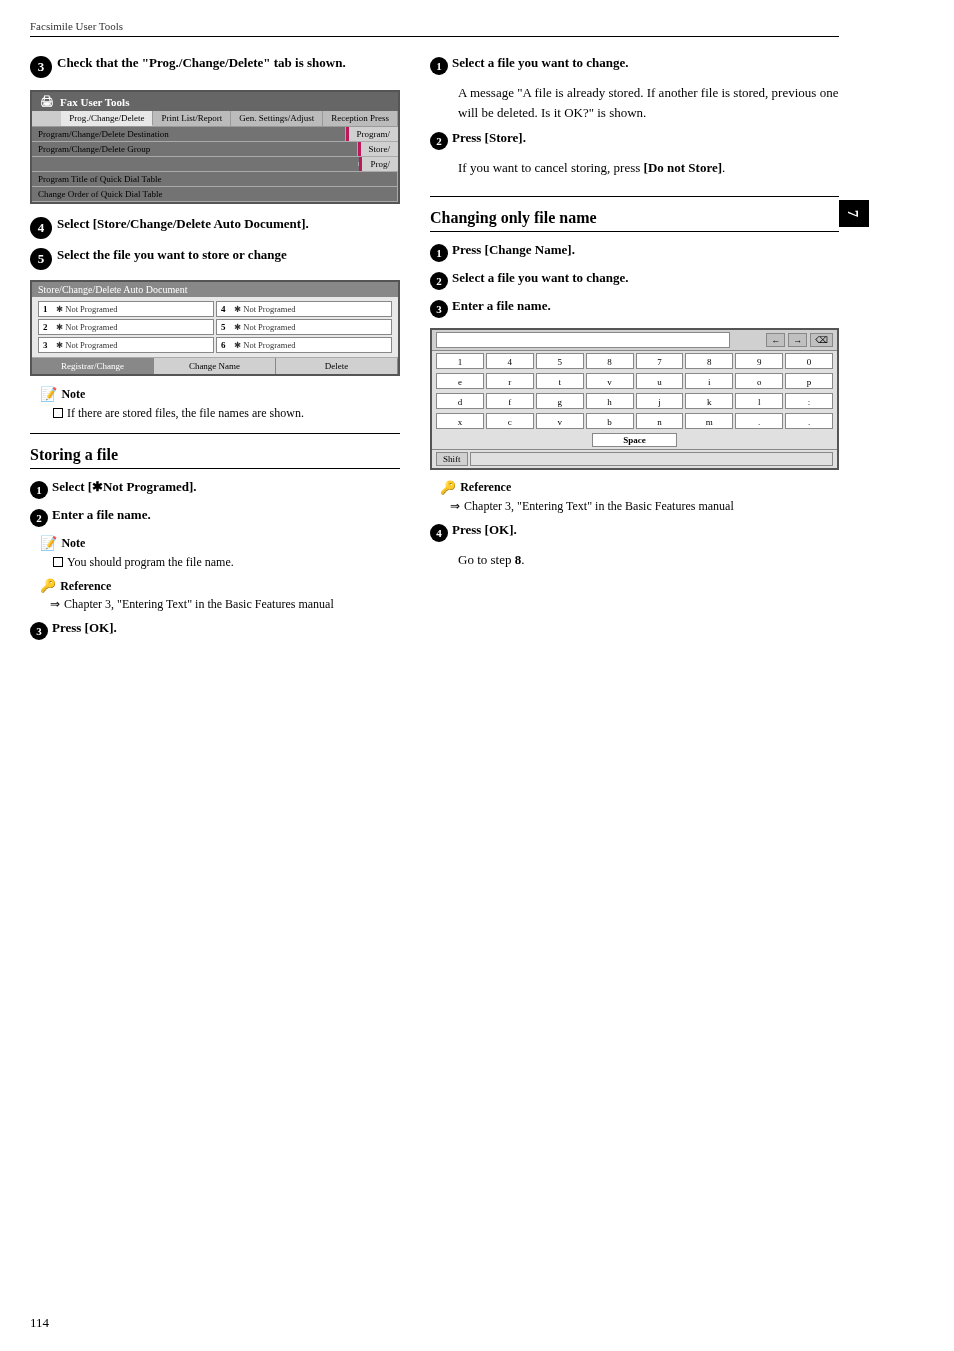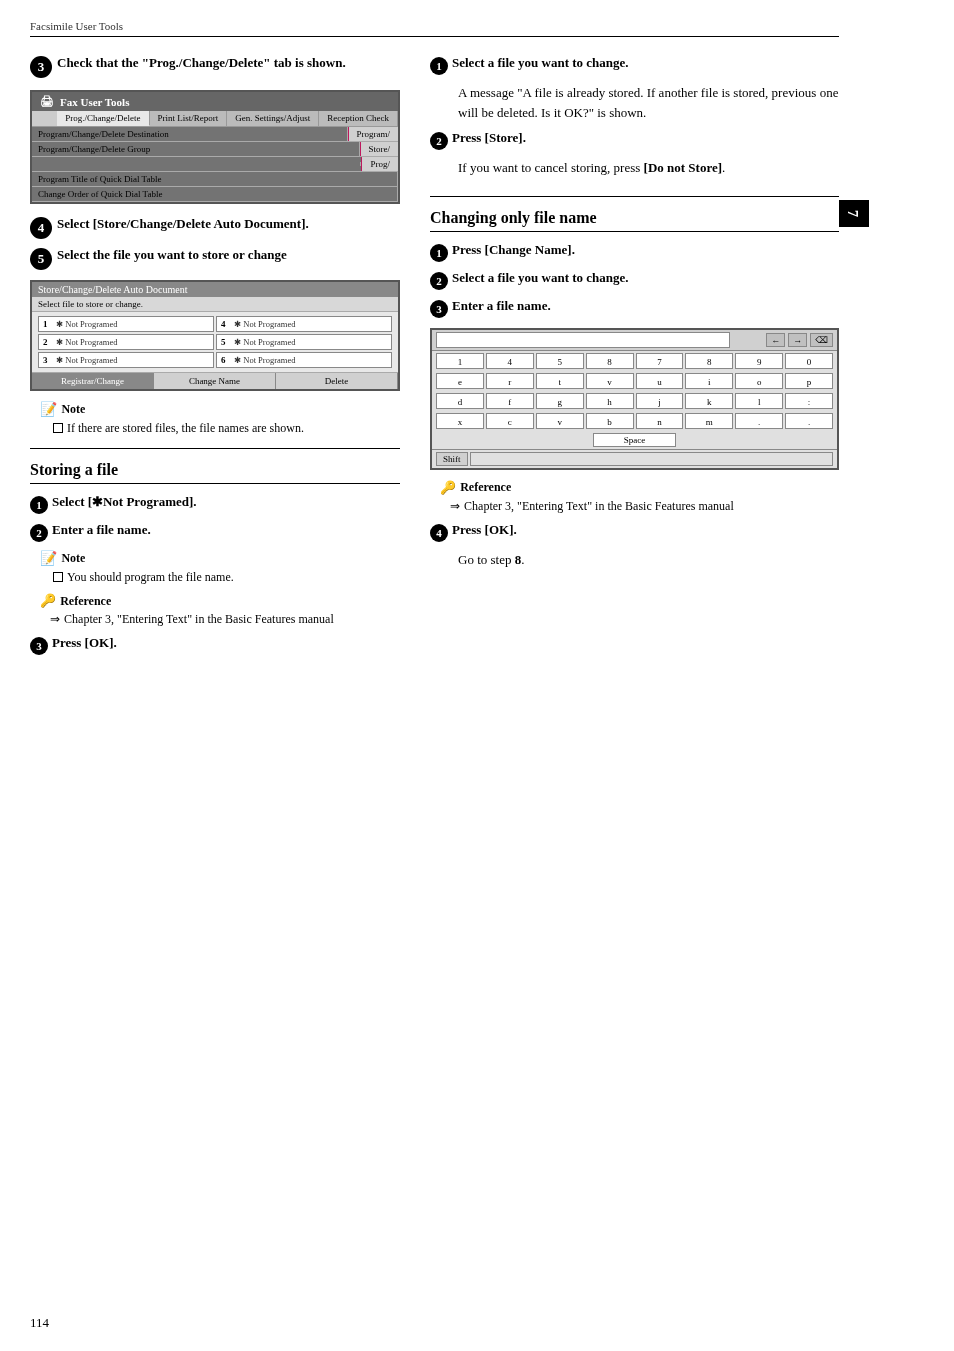--- a/index.html
+++ b/index.html
@@ -136,21 +136,21 @@
     .fax-ui-row-label {
       flex: 1;
       padding: 2px 6px;
       font-size: 9px;
       border-right: 1px solid #aaa;
     }
     .fax-ui-row-btn {
       padding: 2px 8px;
       font-size: 9px;
       background: #d0d0d0;
-      border-left: 1px solid #be185d;
+      border-left: 3px solid #be185d;
     }
     
     .store-dialog {
       border: 2px solid #555;
       background: #e8e8e8;
       margin: 10px 0;
       font-size: 10px;
     }
     .store-dialog-title {
       background: #888;
@@ -301,20 +301,21 @@
       height: 16px;
       text-align: center;
       line-height: 16px;
       font-size: 9px;
       flex: 1;
     }
     .kb-space-row {
       display: flex;
       justify-content: center;
       padding: 2px 4px;
+      font-weight: bold;
     }
     .kb-space-key {
       background: #fff;
       border: 1px solid #888;
       padding: 1px 30px;
       font-size: 9px;
     }
     .kb-shift-row {
       display: flex;
       padding: 2px 4px;
@@ -385,21 +386,21 @@
 
       <div class="fax-ui">
         <div class="fax-ui-title">
           <span>🖨</span>
           <span>Fax User Tools</span>
         </div>
         <div class="fax-ui-tabs">
           <div class="fax-ui-tab active">Prog./Change/Delete</div>
           <div class="fax-ui-tab">Print List/Report</div>
           <div class="fax-ui-tab">Gen. Settings/Adjust</div>
-          <div class="fax-ui-tab">Reception Check</div>
+          <div class="fax-ui-tab">Reception Press</div>
         </div>
         <div class="fax-ui-row">
           <div class="fax-ui-row-label">Program/Change/Delete Destination</div>
           <div class="fax-ui-row-btn">Program/</div>
         </div>
         <div class="fax-ui-row">
           <div class="fax-ui-row-label">Program/Change/Delete Group</div>
           <div class="fax-ui-row-btn">Store/</div>
         </div>
         <div class="fax-ui-row">
@@ -419,21 +420,20 @@
         <div class="step-text">Select [Store/Change/Delete Auto Document].</div>
       </div>
 
       <div class="step-line">
         <div class="step-large">5</div>
         <div class="step-text">Select the file you want to store or change</div>
       </div>
 
       <div class="store-dialog">
         <div class="store-dialog-title">Store/Change/Delete Auto Document</div>
-        <div class="store-dialog-sub">Select file to store or change.</div>
         <div class="store-grid">
           <div class="store-cell">
             <span class="store-cell-num">1</span>
             <span class="store-cell-label">✱ Not Programed</span>
           </div>
           <div class="store-cell">
             <span class="store-cell-num">4</span>
             <span class="store-cell-label">✱ Not Programed</span>
           </div>
           <div class="store-cell">

